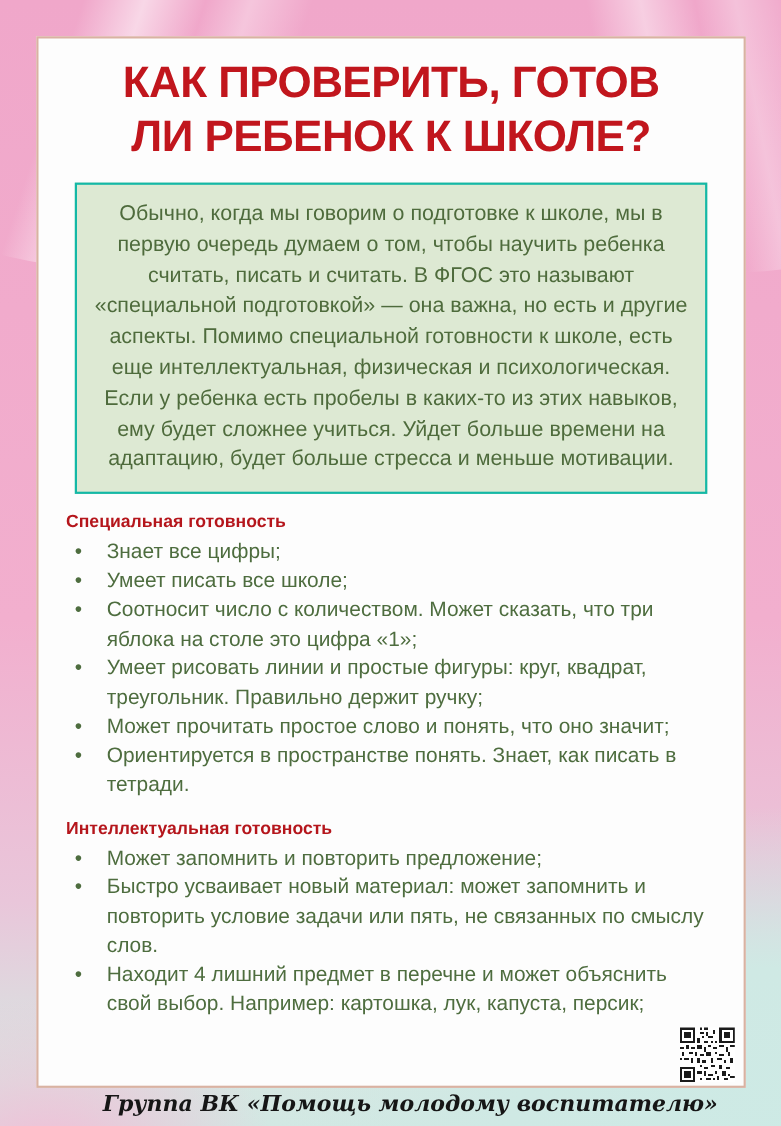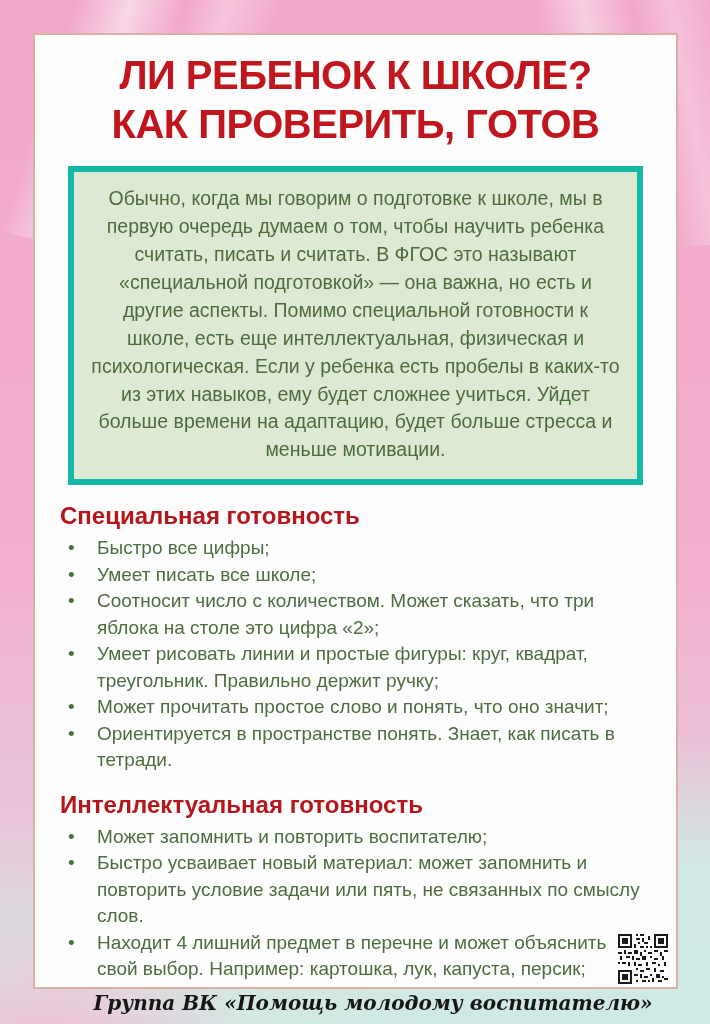--- a/index.html
+++ b/index.html
@@ -40,31 +40,31 @@
     text-align: center;
     color: #c1161d;
     font-size: 40px;
     font-weight: bold;
     line-height: 1.23;
     letter-spacing: -0.5px;
   }
   .intro-box {
     margin: 17px 33px 0;
     background: #dde9d3;
-    border: 6px solid #14b8a6;
+    border: 2px solid #14b8a6;
     padding: 13px 16px 15px;
     text-align: center;
     color: #4e6b3c;
     font-size: 19.5px;
     line-height: 1.43;
   }
   .section { margin: 17px 30px 0 25px; }
   .section-heading {
     color: #b5161c;
-    font-size: 24px;
+    font-size: 16px;
     font-weight: bold;
     margin: 0 0 5px 0;
   }
   .bullet-list { list-style: none; margin: 0; padding: 0; }
   .bullet-list li {
     position: relative;
     padding-left: 37px;
     color: #4e6d3f;
     font-size: 19px;
     line-height: 26.5px;
@@ -93,44 +93,44 @@
 <body>
 
 <div class="frame">
   <div class="streak tl"></div>
   <div class="streak tr"></div>
 </div>
 
 <div class="card">
 
   <h1 class="title">
+    <div>КАК ПРОВЕРИТЬ, ГОТОВ</div>
     <div>ЛИ РЕБЕНОК К ШКОЛЕ?</div>
-    <div>КАК ПРОВЕРИТЬ, ГОТОВ</div>
   </h1>
 
   <div class="intro-box">
     <span>Обычно, когда мы говорим о подготовке к школе, мы в первую очередь думаем о том, чтобы научить ребенка считать, писать и считать. В ФГОС это называют «специальной подготовкой» — она важна, но есть и другие аспекты. Помимо специальной готовности к школе, есть еще интеллектуальная, физическая и психологическая. Если у ребенка есть пробелы в каких-то из этих навыков, ему будет сложнее учиться. Уйдет больше времени на адаптацию, будет больше стресса и меньше мотивации.</span>
   </div>
 
   <div class="section">
     <h2 class="section-heading">Специальная готовность</h2>
     <ul class="bullet-list">
-      <li>Быстро все цифры;</li>
+      <li>Знает все цифры;</li>
       <li>Умеет писать все школе;</li>
-      <li>Соотносит число с количеством. Может сказать, что три яблока на столе это цифра «2»;</li>
+      <li>Соотносит число с количеством. Может сказать, что три яблока на столе это цифра «1»;</li>
       <li>Умеет рисовать линии и простые фигуры: круг, квадрат, треугольник. Правильно держит ручку;</li>
       <li>Может прочитать простое слово и понять, что оно значит;</li>
       <li>Ориентируется в пространстве понять. Знает, как писать в тетради.</li>
     </ul>
   </div>
 
   <div class="section">
     <h2 class="section-heading">Интеллектуальная готовность</h2>
     <ul class="bullet-list">
-      <li>Может запомнить и повторить воспитателю;</li>
+      <li>Может запомнить и повторить предложение;</li>
       <li>Быстро усваивает новый материал: может запомнить и повторить условие задачи или пять, не связанных по смыслу слов.</li>
       <li>Находит 4 лишний предмет в перечне и может объяснить свой выбор. Например: картошка, лук, капуста, персик;</li>
 
     </ul>
   </div>
 
   <svg class="qr" viewBox="0 0 25 25" shape-rendering="crispEdges" aria-hidden="true">
     <rect width="25" height="25" fill="#ffffff"></rect>
     <g fill="#1a1a1a">
       <rect x="0" y="0" width="7" height="7"></rect>

